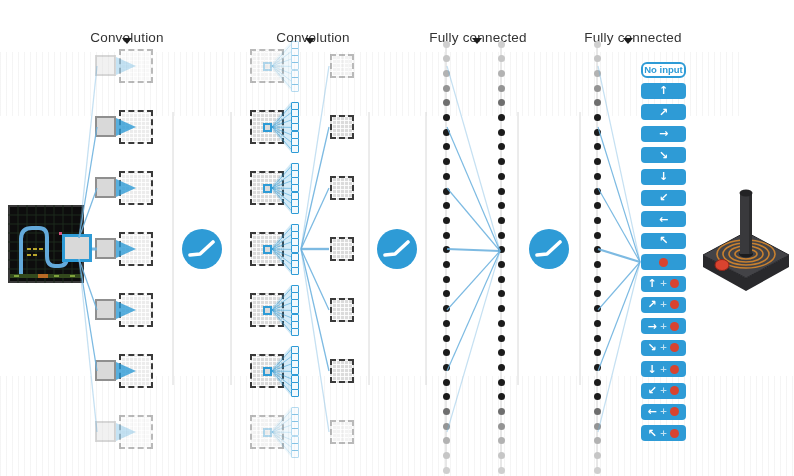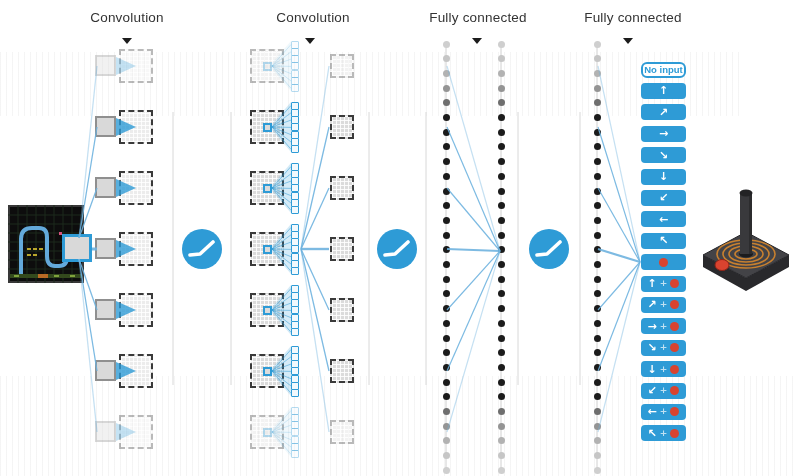--- a/index.html
+++ b/index.html
@@ -6,21 +6,21 @@
   #fig{position:relative;width:794px;height:476px;background:#fff;overflow:hidden;
        font-family:"Liberation Sans",sans-serif;}
   .stripes{position:absolute;left:0;width:740px;
        background:repeating-linear-gradient(90deg,#ececec 0 1.5px,transparent 1.5px 6px);}
   .stripes.top{top:52px;height:64px;opacity:.55;}
   .stripes.bottom{top:376px;height:100px;width:794px;opacity:.55;}
   svg.abs{position:absolute;left:0;top:0;}
   #wires-under{z-index:1;} 
   .z2{z-index:2;}
   #wires-over{z-index:3;pointer-events:none;}
-  .layer-label{position:absolute;top:10px;transform:translateX(-50%);
+  .layer-label{position:absolute;top:30px;transform:translateX(-50%);
        font-size:13.5px;color:#333;letter-spacing:.2px;z-index:2;white-space:nowrap;}
   .tri{position:absolute;width:0;height:0;border-left:5px solid transparent;
        border-right:5px solid transparent;border-top:6px solid #1c1c1c;z-index:2;}
   .fmap{position:absolute;box-sizing:border-box;border:2px dashed #3a3a3a;background-color:#ececec;
        background-image:repeating-linear-gradient(0deg,rgba(255,255,255,.85) 0 1px,transparent 1px 4px),
                         repeating-linear-gradient(90deg,rgba(255,255,255,.85) 0 1px,transparent 1px 4px);
        z-index:2;}
   .fmap.dark{background-color:#dbdbdb;}
   .cpatch{position:absolute;box-sizing:border-box;border:2px solid #8f8f8f;background:#d9d9d9;z-index:2;}
   .c2patch{position:absolute;box-sizing:border-box;border:2px solid #2E9BD6;background:#dcdcdc;z-index:2;}

